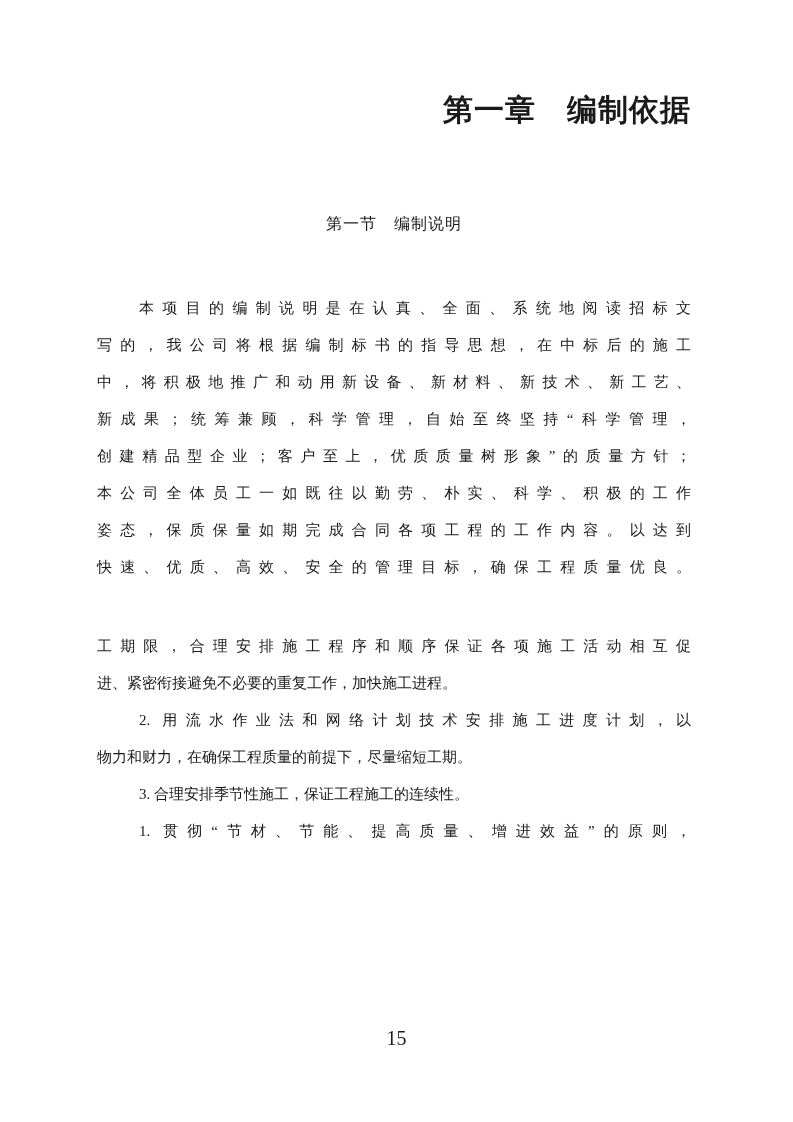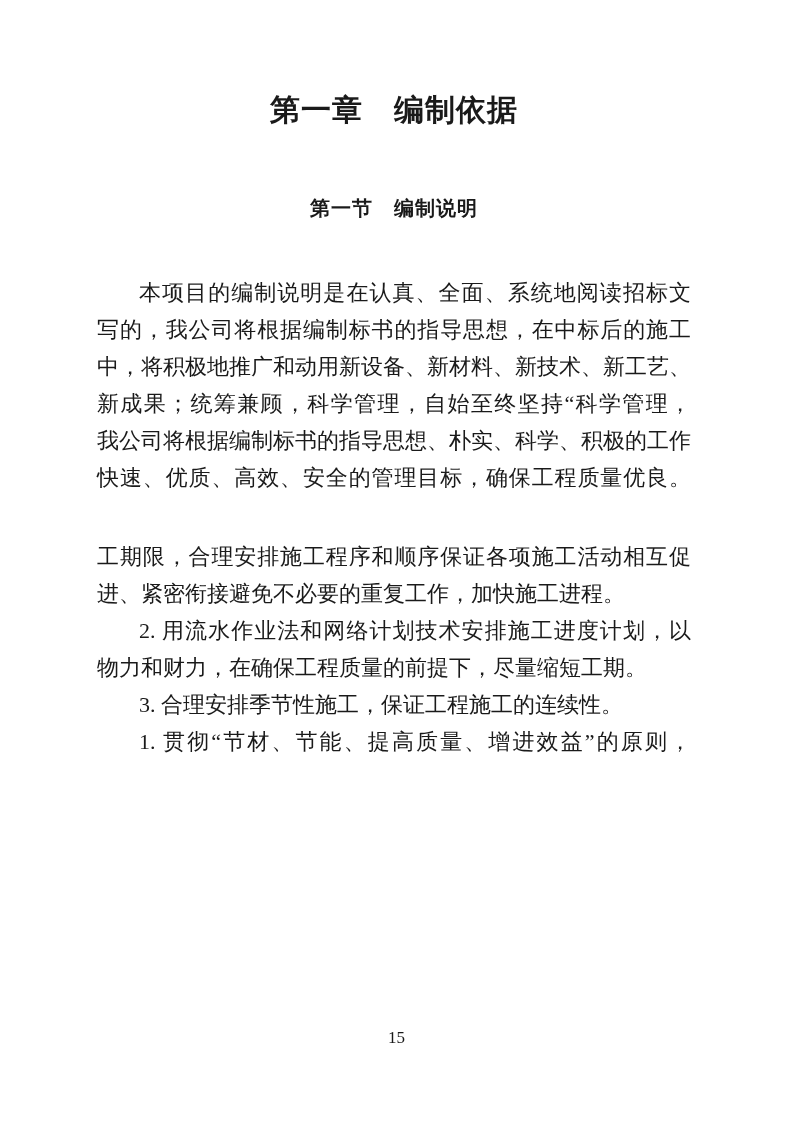--- a/index.html
+++ b/index.html
@@ -18,39 +18,39 @@
     margin: 0 auto;
   }
   .content {
     position: absolute;
     left: 97px;
     top: 0;
     width: 594px;
   }
   .chapter-title {
     margin: 90px 0 0 0;
-    text-align: center;
+    text-align: right;
     font-size: 30px;
     font-weight: bold;
     line-height: 40px;
     letter-spacing: 1px;
   }
   .section-title {
-    margin: 62px 0 0 0;
+    margin: 78px 0 0 0;
     text-align: center;
-    font-size: 20px;
-    font-weight: bold;
+    font-size: 16px;
+    font-weight: normal;
     line-height: 32px;
     letter-spacing: 1px;
   }
   .doc-body {
     margin-top: 50px;
   }
   .line {
-    font-size: 22px;
+    font-size: 15px;
     line-height: 37px;
     height: 37px;
     text-align: justify;
     text-align-last: left;
     text-justify: inter-character;
     white-space: nowrap;
     overflow: visible;
   }
   .line.fill {
     white-space: normal;
@@ -61,38 +61,40 @@
   }
   .line.blank {
     height: 42px;
   }
   .page-number {
     position: absolute;
     top: 1026px;
     left: 0;
     width: 100%;
     text-align: center;
-    font-size: 17px;
+    font-size: 20px;
     line-height: 24px;
     color: #1a1a1a;
   }
 </style>
 </head>
 <body>
 
 <div class="page">
   <div class="content">
     <h1 class="chapter-title">第一章　编制依据</h1>
     <h2 class="section-title">第一节　编制说明</h2>
     <div class="doc-body">
         <div class="line indent fill">本项目的编制说明是在认真、全面、系统地阅读招标文</div>
         <div class="line fill">写的，我公司将根据编制标书的指导思想，在中标后的施工</div>
         <div class="line fill">中，将积极地推广和动用新设备、新材料、新技术、新工艺、</div>
         <div class="line fill">新成果；统筹兼顾，科学管理，自始至终坚持“科学管理，</div>
-        <div class="line fill">我公司将根据编制标书的指导思想、朴实、科学、积极的工作</div>
+        <div class="line fill">创建精品型企业；客户至上，优质质量树形象”的质量方针；</div>
+        <div class="line fill">本公司全体员工一如既往以勤劳、朴实、科学、积极的工作</div>
+        <div class="line fill">姿态，保质保量如期完成合同各项工程的工作内容。以达到</div>
         <div class="line fill">快速、优质、高效、安全的管理目标，确保工程质量优良。</div>
         <div class="line blank"></div>
         <div class="line fill">工期限，合理安排施工程序和顺序保证各项施工活动相互促</div>
         <div class="line">进、紧密衔接避免不必要的重复工作，加快施工进程。</div>
         <div class="line indent fill">2. 用流水作业法和网络计划技术安排施工进度计划，以</div>
         <div class="line">物力和财力，在确保工程质量的前提下，尽量缩短工期。</div>
         <div class="line indent">3. 合理安排季节性施工，保证工程施工的连续性。</div>
         <div class="line indent fill">1. 贯彻“节材、节能、提高质量、增进效益”的原则，</div>
       </div>
   </div>

